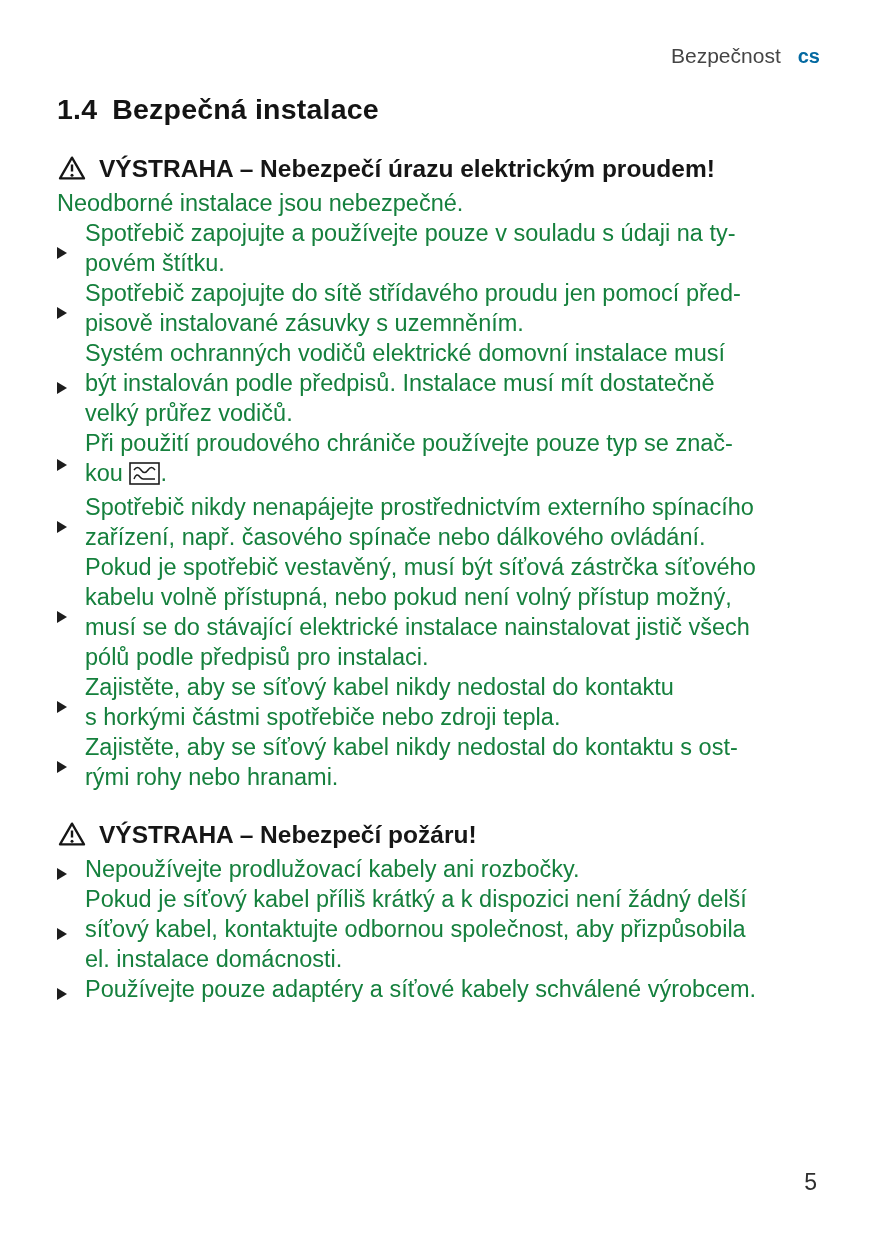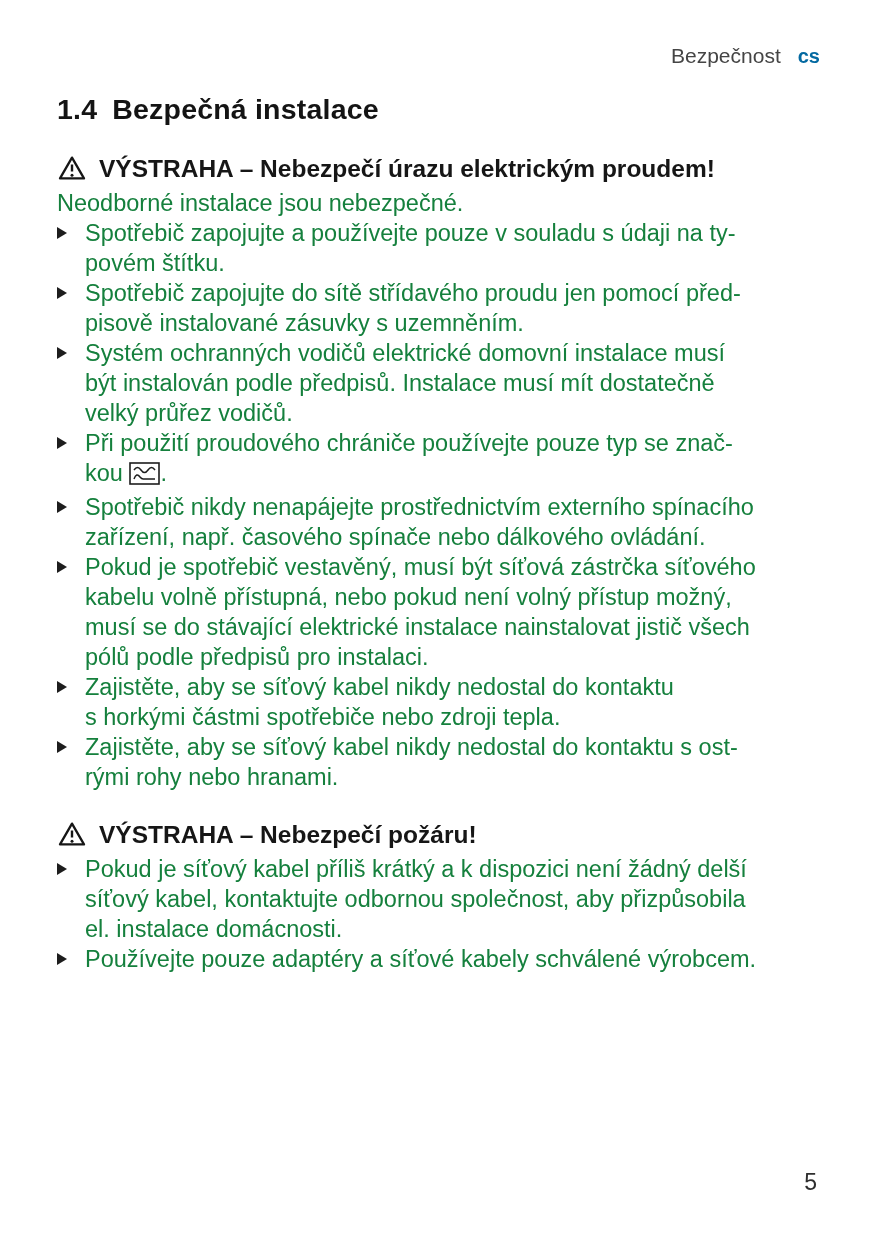--- a/index.html
+++ b/index.html
@@ -63,21 +63,21 @@
     margin: 0;
     white-space: pre-line;
   }
   ul.bullets {
     list-style: none;
     margin: 0;
     padding: 0;
   }
   ul.bullets li {
     display: flex;
-    align-items: flex-start;
+    align-items: center;
   }
   .marker {
     flex: 0 0 28px;
     padding-top: 9px;
   }
   .marker .tri {
     display: block;
     width: 0; height: 0;
     border-left: 10px solid #1d1d1d;
     border-top: 6.5px solid transparent;
@@ -208,20 +208,26 @@
       </span>
       <span>VÝSTRAHA – Nebezpečí požáru!</span>
     </div>
 
 
     <ul class="bullets body-text">
       <li>
         <span class="marker">
             <span class="tri"></span>
           </span>
+        <span class="li-text">Nepoužívejte prodlužovací kabely ani rozbočky.</span>
+      </li>
+      <li>
+        <span class="marker">
+            <span class="tri"></span>
+          </span>
         <span class="li-text">Pokud je síťový kabel příliš krátký a k dispozici není žádný delší
 síťový kabel, kontaktujte odbornou společnost, aby přizpůsobila
 el. instalace domácnosti.</span>
       </li>
       <li>
         <span class="marker">
             <span class="tri"></span>
           </span>
         <span class="li-text">Používejte pouze adaptéry a síťové kabely schválené výrobcem.</span>
       </li>

